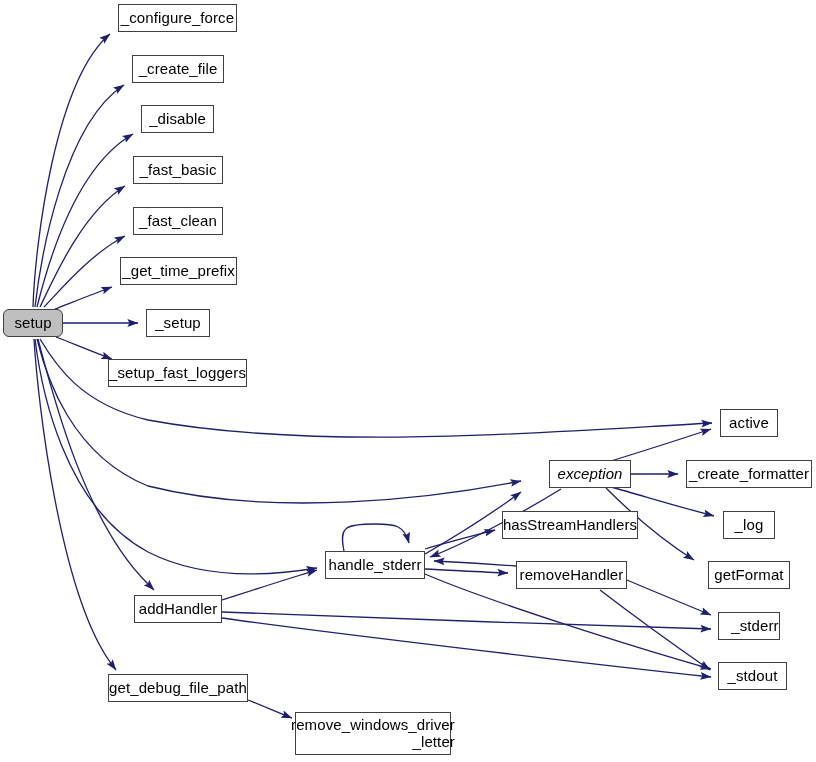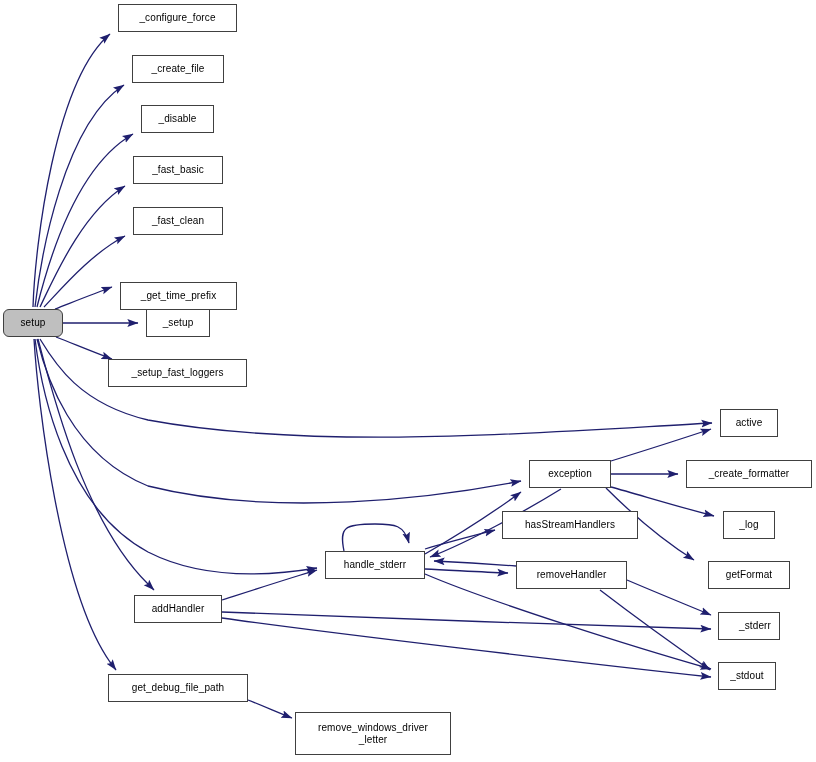--- a/index.html
+++ b/index.html
@@ -22,26 +22,26 @@
     width: 816px;
     height: 762px;
     pointer-events: none;
   }
   .node {
     position: absolute;
     box-sizing: border-box;
     border: 1px solid #404040;
     background: #ffffff;
     color: #000000;
-    font-size: 10px;
+    font-size: 15px;
     line-height: 1.12;
     display: flex;
     align-items: center;
     justify-content: center;
-    text-align: center;
+    text-align: right;
     white-space: pre-line;
     letter-spacing: 0.1px;
   }
   .node.current {
     background: #bfbfbf;
     border-color: #404040;
     border-radius: 6px;
   }
 </style>
 </head>
@@ -102,46 +102,46 @@
   <div class="node" style="left:118px;top:4px;width:119px;height:28px;">_configure_force</div>
 
   <div class="node" style="left:132px;top:55px;width:92px;height:28px;">_create_file</div>
 
   <div class="node" style="left:141px;top:105px;width:73px;height:28px;">_disable</div>
 
   <div class="node" style="left:133px;top:156px;width:90px;height:28px;">_fast_basic</div>
 
   <div class="node" style="left:133px;top:207px;width:90px;height:28px;">_fast_clean</div>
 
-  <div class="node" style="left:120px;top:257px;width:117px;height:28px;margin-top:25px;">_get_time_prefix</div>
+  <div class="node" style="left:120px;top:257px;width:117px;height:28px;">_get_time_prefix</div>
 
   <div class="node" style="left:146px;top:309px;width:64px;height:28px;">_setup</div>
 
   <div class="node" style="left:108px;top:359px;width:139px;height:28px;">_setup_fast_loggers</div>
 
   <div class="node" style="left:720px;top:409px;width:58px;height:28px;">active</div>
 
-  <div class="node" style="left:529px;top:460px;width:82px;height:28px;">exception</div>
+  <div class="node" style="left:549px;top:460px;width:82px;height:28px;font-style:italic;">exception</div>
 
   <div class="node" style="left:686px;top:460px;width:126px;height:28px;">_create_formatter</div>
 
   <div class="node" style="left:502px;top:511px;width:136px;height:28px;">hasStreamHandlers</div>
 
   <div class="node" style="left:723px;top:511px;width:52px;height:28px;">_log</div>
 
   <div class="node" style="left:325px;top:551px;width:100px;height:28px;">handle_stderr</div>
 
   <div class="node" style="left:516px;top:561px;width:111px;height:28px;">removeHandler</div>
 
   <div class="node" style="left:708px;top:561px;width:82px;height:28px;">getFormat</div>
 
   <div class="node" style="left:134px;top:595px;width:88px;height:28px;">addHandler</div>
 
   <div class="node" style="left:718px;top:612px;width:62px;height:28px;padding-left:12px;">_stderr</div>
 
-  <div class="node" style="left:718px;top:662px;width:58px;height:28px;">_stdout</div>
+  <div class="node" style="left:718px;top:662px;width:69px;height:28px;">_stdout</div>
 
   <div class="node" style="left:108px;top:674px;width:140px;height:28px;">get_debug_file_path</div>
 
   <div class="node" style="left:295px;top:712px;width:156px;height:43px;">remove_windows_driver
 _letter</div>
 
 </div>
 
 </body></html>

